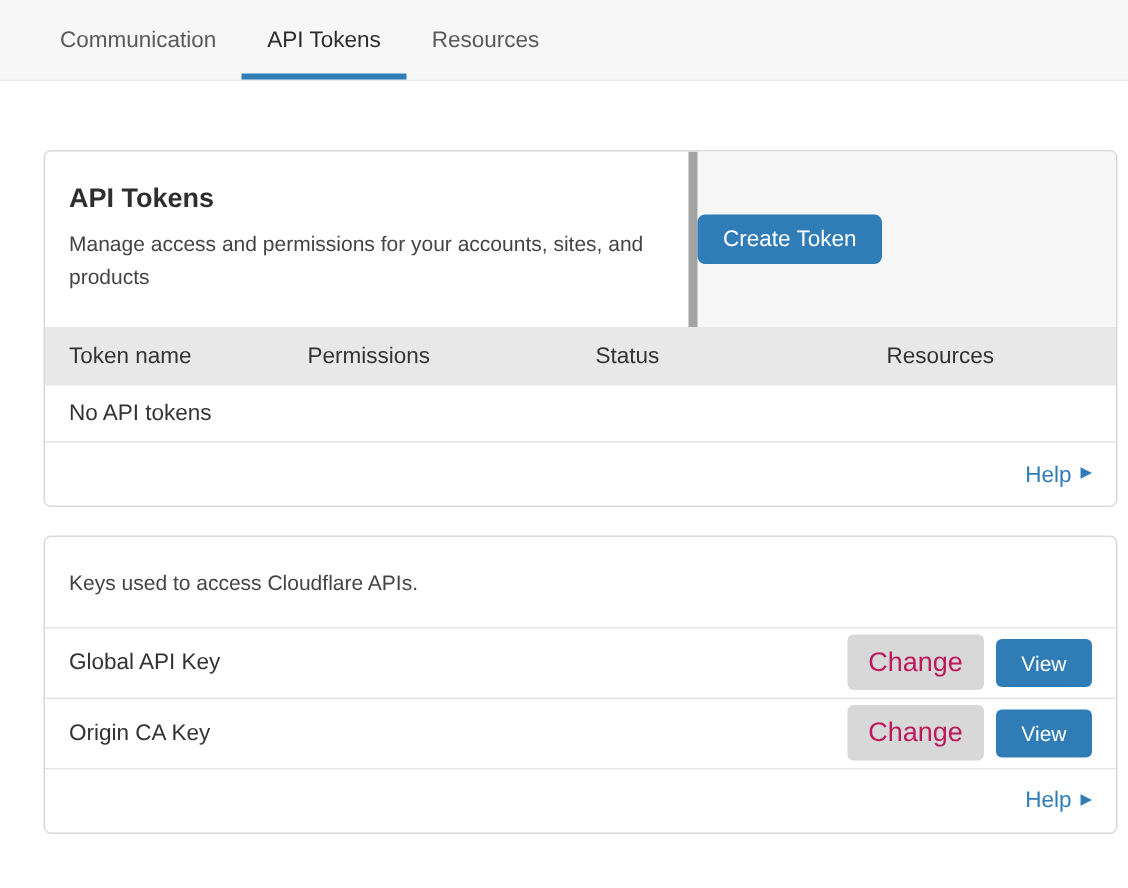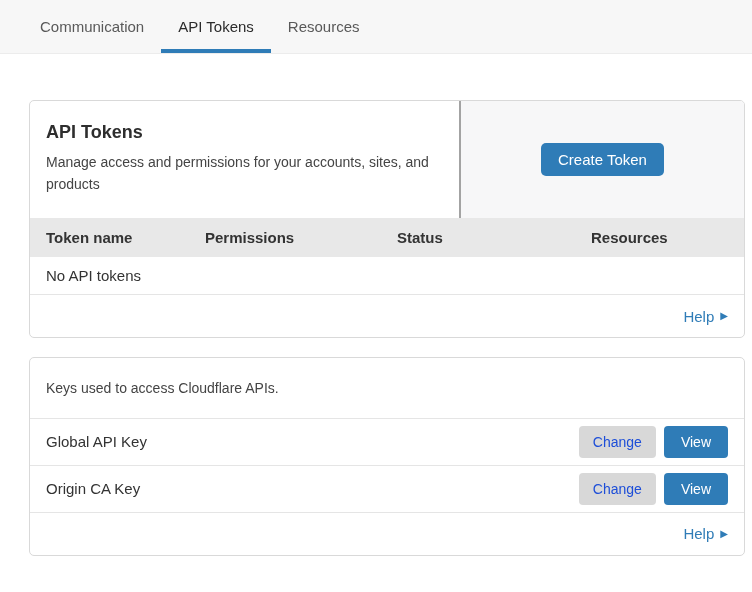--- a/index.html
+++ b/index.html
@@ -28,47 +28,47 @@
   .tab.active{color:#2b2b2b;border-bottom-color:var(--blue);}
 
   main{margin:46px 7px 0 29px;}
 
   .card{border:1px solid var(--card-border);border-radius:5px;background:#fff;overflow:hidden;}
   .card.keys{margin-top:19px;}
 
   
   .c1-header{display:flex;min-height:117px;}
   .c1-left{width:429px;padding:21px 16px 16px;}
-  .c1-right{flex:1;background:#f7f7f8;border-left:2px solid #a3a3a3;
-            display:flex;align-items:center;justify-content:center;}
+  .c1-right{flex:1;background:#f7f7f8;border-left:6px solid #a3a3a3;
+            display:flex;align-items:center;}
   .card-title{margin:0 0 9px;font-size:18px;font-weight:700;color:var(--text-dark);}
   .card-desc{margin:0;font-size:14px;color:#444;line-height:1.55;}
 
   .btn-primary{background:var(--blue);color:#fff;border:none;border-radius:5px;
                font-size:15px;padding:8px 17px;font-family:inherit;cursor:pointer;}
 
   
   .thead{display:grid;grid-template-columns:159px 192px 194px auto;align-items:center;
          height:39px;padding:0 16px;background:var(--thead-bg);
-         font-size:15px;font-weight:700;color:var(--text-body);}
+         font-size:15px;font-weight:400;color:var(--text-body);}
   .trow{display:flex;align-items:center;height:38px;padding:0 16px;
         font-size:15px;color:var(--text-body);border-bottom:1px solid var(--row-border);}
 
   .card-footer{display:flex;justify-content:flex-end;align-items:center;height:42px;padding:0 16px;}
   .help-link{color:var(--blue);font-size:15px;text-decoration:none;display:inline-flex;
              align-items:center;gap:6px;cursor:pointer;justify-content:center;}
   .help-caret{font-size:10px;line-height:1;color:var(--blue);}
 
   
   .c2-header{padding:20px 16px 18px;border-bottom:1px solid var(--row-border);}
   .key-row{display:flex;align-items:center;height:47px;padding:0 16px;
            border-bottom:1px solid var(--row-border);font-size:15px;color:var(--text-body);}
   .key-name{flex:1;}
-  .btn-secondary{background:#d8d8d8;color:#1d4ed8;border:none;border-radius:4px;
-                 font-size:14px;padding:8px 14px;margin-right:8px;font-family:inherit;cursor:pointer;}
+  .btn-secondary{background:#d8d8d8;color:#be185d;border:none;border-radius:4px;
+                 font-size:18px;padding:8px 14px;margin-right:8px;font-family:inherit;cursor:pointer;}
   .btn-view{background:var(--blue);color:#fff;border:none;border-radius:4px;
             font-size:14px;padding:8px 17px;font-family:inherit;cursor:pointer;}
 </style>
 </head>
 <body>
 
 <nav class="tabbar">
   <div class="tab">Communication</div>
   <div class="tab active">API Tokens</div>
   <div class="tab">Resources</div>

